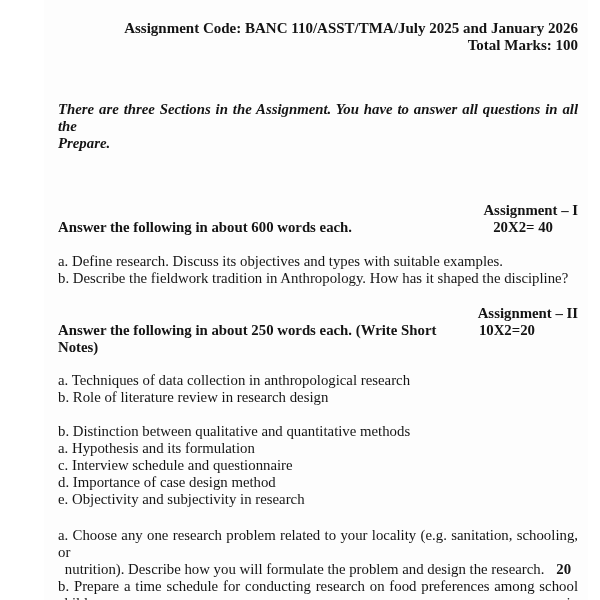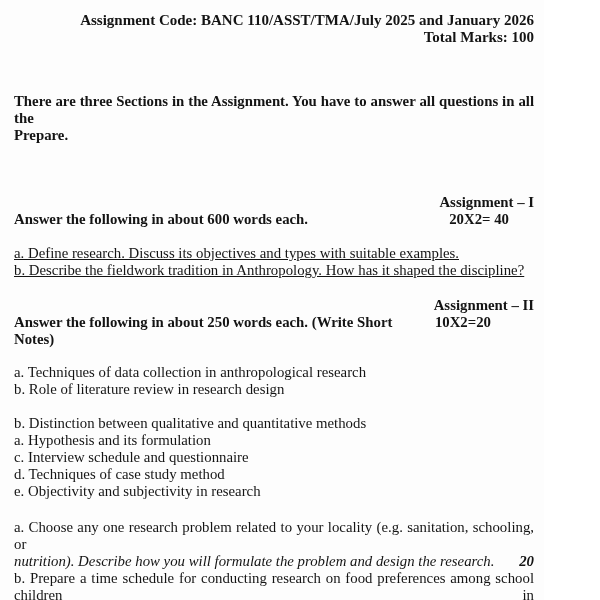--- a/index.html
+++ b/index.html
@@ -11,45 +11,45 @@
     position: relative;
     width: 544px;
     height: 600px;
     overflow: hidden;
     box-sizing: border-box;
     background: #fdfdfd;
     color: #141414;
     font-family: "Liberation Serif", serif;
     font-size: 14.8px;
     line-height: 17px;
-    padding: 12px 10px 0 14px;
+    padding: 20px 10px 0 14px;
+    margin-left: 44px;
   }
   .jl { text-align: justify; text-align-last: justify; }
   .header-block { font-weight: bold; font-size: 15px; line-height: 17px; text-align: right; }
-  .intro-block { margin-top: 47px; font-weight: bold; }
+  .intro-block { margin-top: 47px; font-weight: bold; font-style: italic; }
   .section-title { margin-top: 0; text-align: right; font-weight: bold; }
   .title-a1 { margin-top: 50px; }
   .title-a2 { margin-top: 18px; }
   .title-a3 { margin-top: 13px; }
   .instruction-row {
     display: flex;
     justify-content: space-between;
     font-weight: bold;
   }
   .marks-a1 { margin-right: 25px; white-space: nowrap; }
   .marks-a2 { margin-right: 43px; white-space: nowrap; text-align: right; }
-  .questions-a1 { margin-top: 17px; text-decoration: underline; }
+  .questions-a1 { margin-top: 17px; }
   .questions-a2 { margin-top: 16px; }
   .short-instruction { margin-top: 18px; font-weight: bold; }
   .short-list { margin-top: 17px; }
   .qa3-block { margin-top: 19px; }
   .line-with-marks {
     display: flex;
-    justify-content: space-between;
-    font-style: italic;
+    justify-content: center;
   }
   .line-with-marks .marks { font-weight: bold; white-space: nowrap; margin-left: 12px; }
   .q-line { line-height: 17px; }
 </style>
 </head>
 <body>
 
 <div class="page">
 
   <div class="header-block">
@@ -84,21 +84,21 @@
   <div class="questions-a2">
     <div class="q-line">a. Techniques of data collection in anthropological research</div>
     <div class="q-line">b. Role of literature review in research design</div>
   </div>
 
 
   <div class="short-list">
     <div class="q-line">b. Distinction between qualitative and quantitative methods</div>
     <div class="q-line">a. Hypothesis and its formulation</div>
     <div class="q-line">c. Interview schedule and questionnaire</div>
-    <div class="q-line">d. Techniques of case study method</div>
+    <div class="q-line">d. Importance of case design method</div>
     <div class="q-line">e. Objectivity and subjectivity in research</div>
   </div>
 
 
   <div class="qa3-block">
     <div class="jl">a. Choose any one research problem related to your locality (e.g. sanitation, schooling, or</div>
     <div class="line-with-marks">
       <span>nutrition). Describe how you will formulate the problem and design the research.</span>
       <span class="marks">20</span>
     </div>

